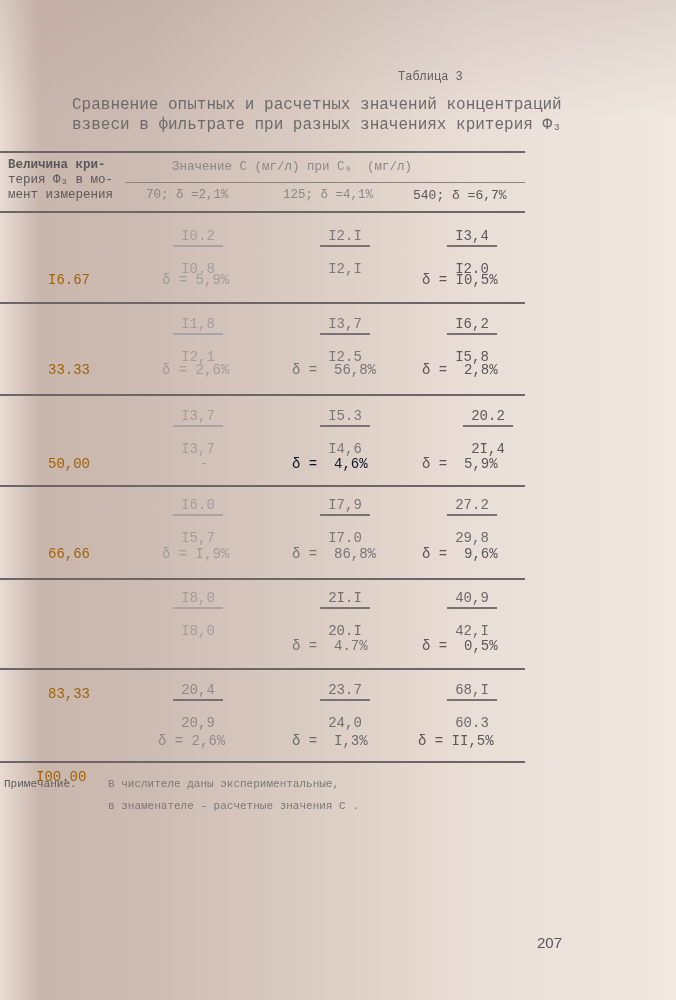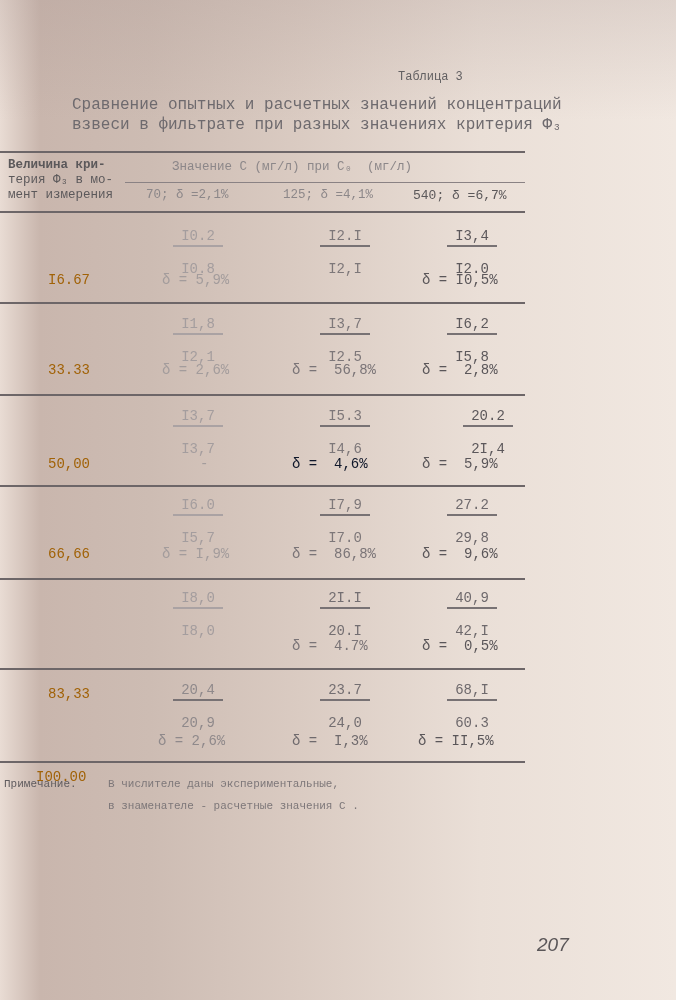--- a/index.html
+++ b/index.html
@@ -20,21 +20,21 @@
   .caption.l2 { top: 116px; }
   .rule { position: absolute; left: 0; width: 525px; height: 2px; background: #6d6668; }
   .rule.thin { height: 1px; background: #8a8284; left: 20px; width: 505px; }
   .hdr { font-size: 12.5px; color: #5b585a; }
   .hdr.faint { color: #8c8789; }
   .faint { color: #a39c9c; }
   .dark { color: #5a5659; }
   .phi { font-size: 14px; color: #a16207; }
   .delta { font-size: 14px; }
   .note { font-size: 11px; color: #5f5b5e; }
-  .pagenum { left: 537px; top: 934px; font-family: "Liberation Sans", sans-serif; font-size: 19px; color: #5a5658; font-style: italic; }
+  .pagenum { left: 537px; top: 934px; font-family: "Liberation Sans", sans-serif; font-size: 15px; color: #5a5658; }
   .frac { position: absolute; width: 80px; text-align: center; font-size: 14px; }
   .frac .n { display: inline-block; padding: 0 8px 1px; border-bottom: 2px solid #787274; }
   .frac .d { display: block; margin-top: 14px; }
   .frac.faint { color: #a49d9e; }
   .frac.faint .n { border-color: #aaa2a3; }
   .frac.dark { color: #5c585b; }
 </style>
 </head>
 <body>
 

